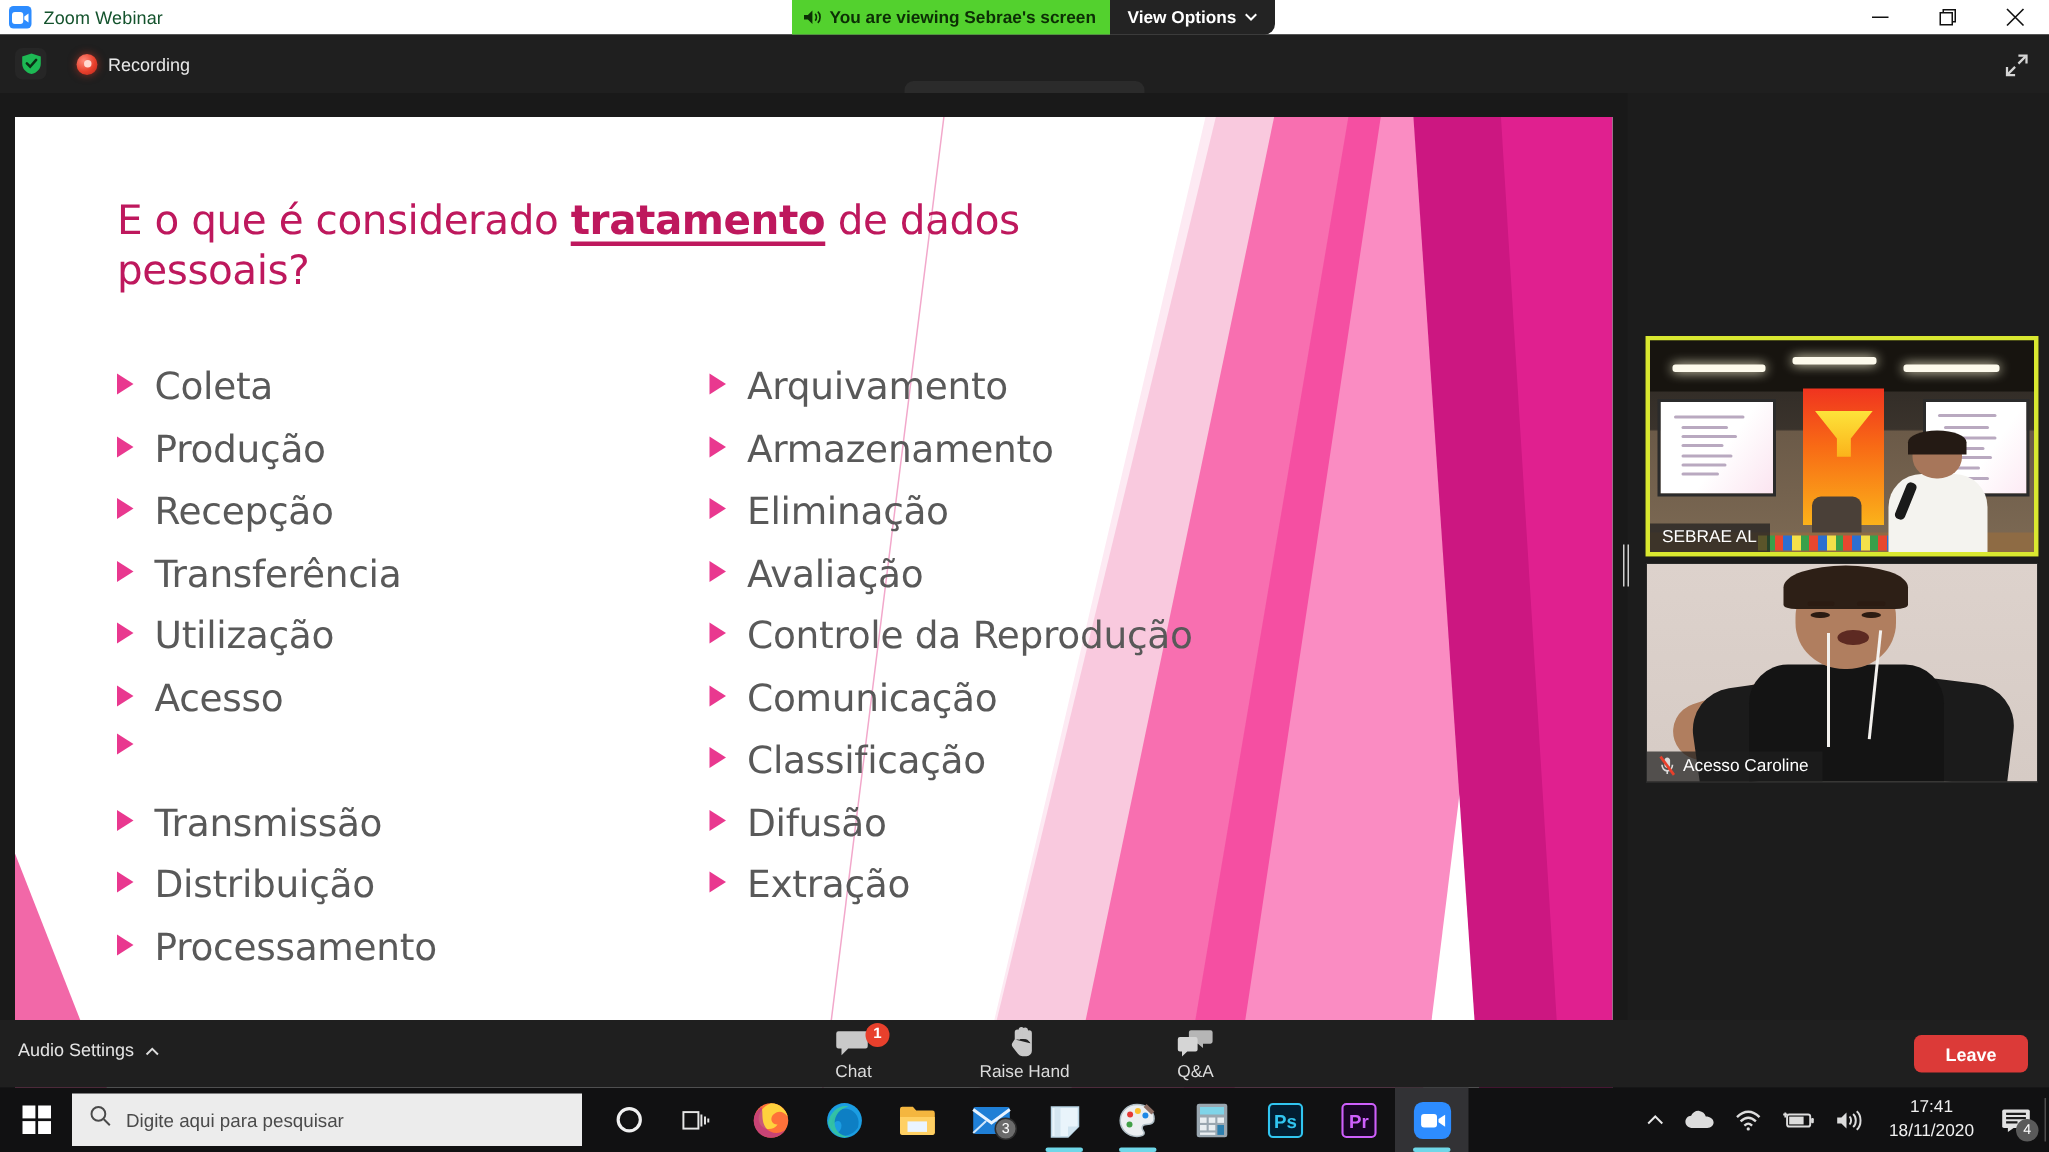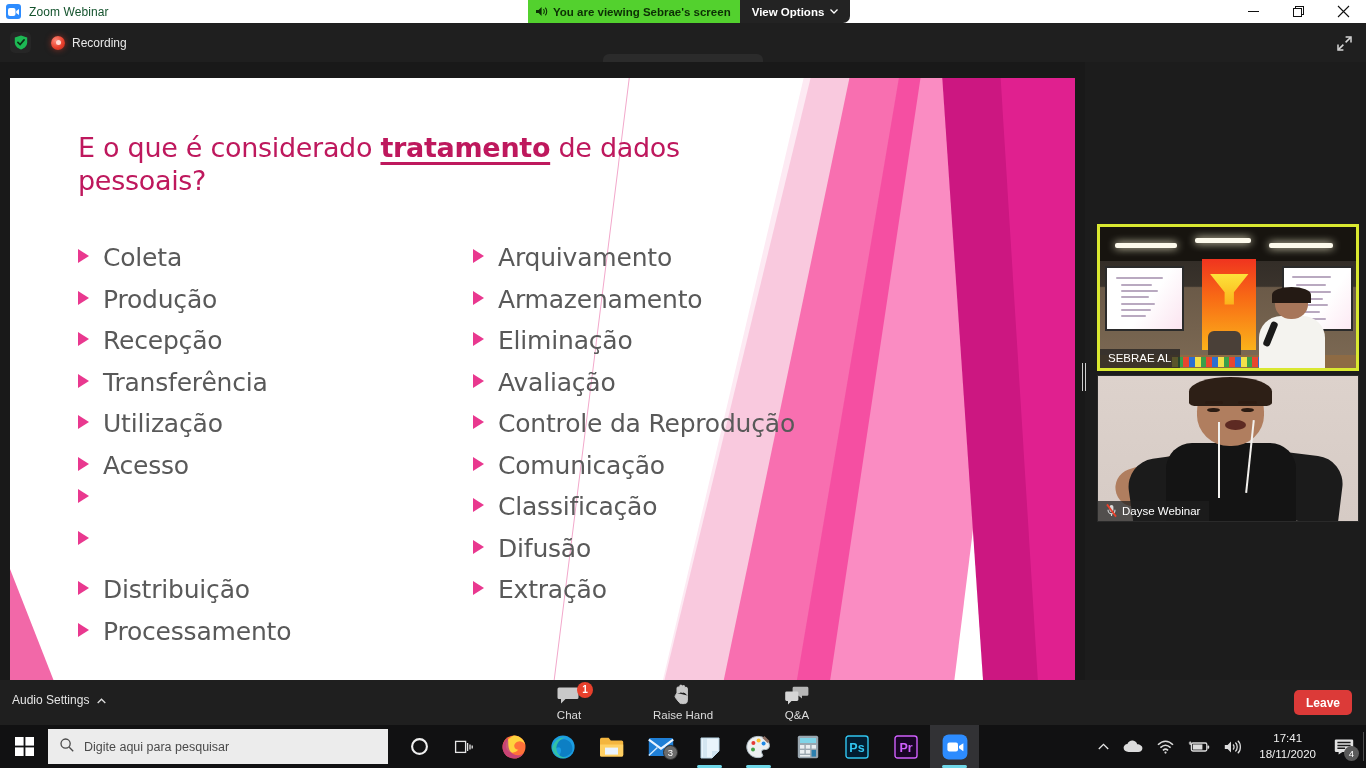--- a/index.html
+++ b/index.html
@@ -190,21 +190,21 @@
     display:flex;justify-content:center;align-items:center;gap:42px;}
   .cbtn{width:72px;display:flex;flex-direction:column;align-items:center;gap:4px;position:relative;}
   .cbtn .lbl{font-size:11.5px;color:#dcdcdc;}
   .cbtn .gi{height:20px;display:flex;align-items:flex-end;justify-content:center;}
   .badge{
     position:absolute;left:44px;top:-3px;min-width:16px;height:16px;border-radius:8px;
     background:#e8402c;color:#fff;font-size:10px;font-weight:bold;
     display:flex;align-items:center;justify-content:center;padding:0 4px;
   }
   .leave{
-    position:absolute;right:14px;top:10px;width:58px;height:25px;border-radius:5px;
+    position:absolute;right:14px;top:10px;width:76px;height:25px;border-radius:5px;
     background:#dc3a38;color:#fff;font-size:12px;font-weight:bold;
     display:flex;align-items:center;justify-content:center;border:none;cursor:pointer;
   }
 
   
   .taskbar{position:absolute;left:0;top:725px;width:1366px;height:43px;background:#111112;}
   .start{position:absolute;left:0;top:0;width:48px;height:43px;display:flex;align-items:center;justify-content:center;}
   .searchbox{
     position:absolute;left:48px;top:4px;width:340px;height:35px;background:#ececec;
     display:flex;align-items:center;gap:10px;padding-left:12px;
@@ -347,20 +347,21 @@
               </div>
               <div class="li">
                 <span class="tri"></span>
                 <span class="txt">Acesso</span>
               </div>
               <div class="li">
                 <span class="tri"></span>
               </div>
               <div class="li">
                 <span class="tri"></span>
+                <span class="txt">Transmissão</span>
               </div>
               <div class="li">
                 <span class="tri"></span>
                 <span class="txt">Distribuição</span>
               </div>
               <div class="li">
                 <span class="tri"></span>
                 <span class="txt">Processamento</span>
               </div>
             </div>
@@ -478,21 +479,21 @@
       </div>
       <div class="vname">
         <span class="muted-ico">
           <svg width="11" height="13" viewBox="0 0 11 13">
               <path d="M5.5 1 C6.6 1 7.4 1.9 7.4 3 V6 C7.4 7.1 6.6 8 5.5 8 C4.4 8 3.6 7.1 3.6 6 V3 C3.6 1.9 4.4 1 5.5 1 Z" fill="#d9d9d9"></path>
               <path d="M2 5.8 C2 8.2 3.6 9.9 5.5 9.9 C7.4 9.9 9 8.2 9 5.8" stroke="#d9d9d9" stroke-width="1.1" fill="none"></path>
               <path d="M5.5 9.9 V12" stroke="#d9d9d9" stroke-width="1.1"></path>
               <path d="M1 0.4 L10 12.6" stroke="#e8402c" stroke-width="1.8"></path>
             </svg>
         </span>
-        <span>Dayse Webinar</span>
+        <span>Acesso Caroline</span>
       </div>
     </div>
   </div>
 
   <div class="bottombar">
     <div class="audio-set">
       <span>Audio Settings</span>
       <span>
         <svg width="9" height="6" viewBox="0 0 9 6">
             <path d="M0.7 5 L4.5 1.2 L8.3 5" stroke="#dcdcdc" stroke-width="1.3" fill="none"></path>

